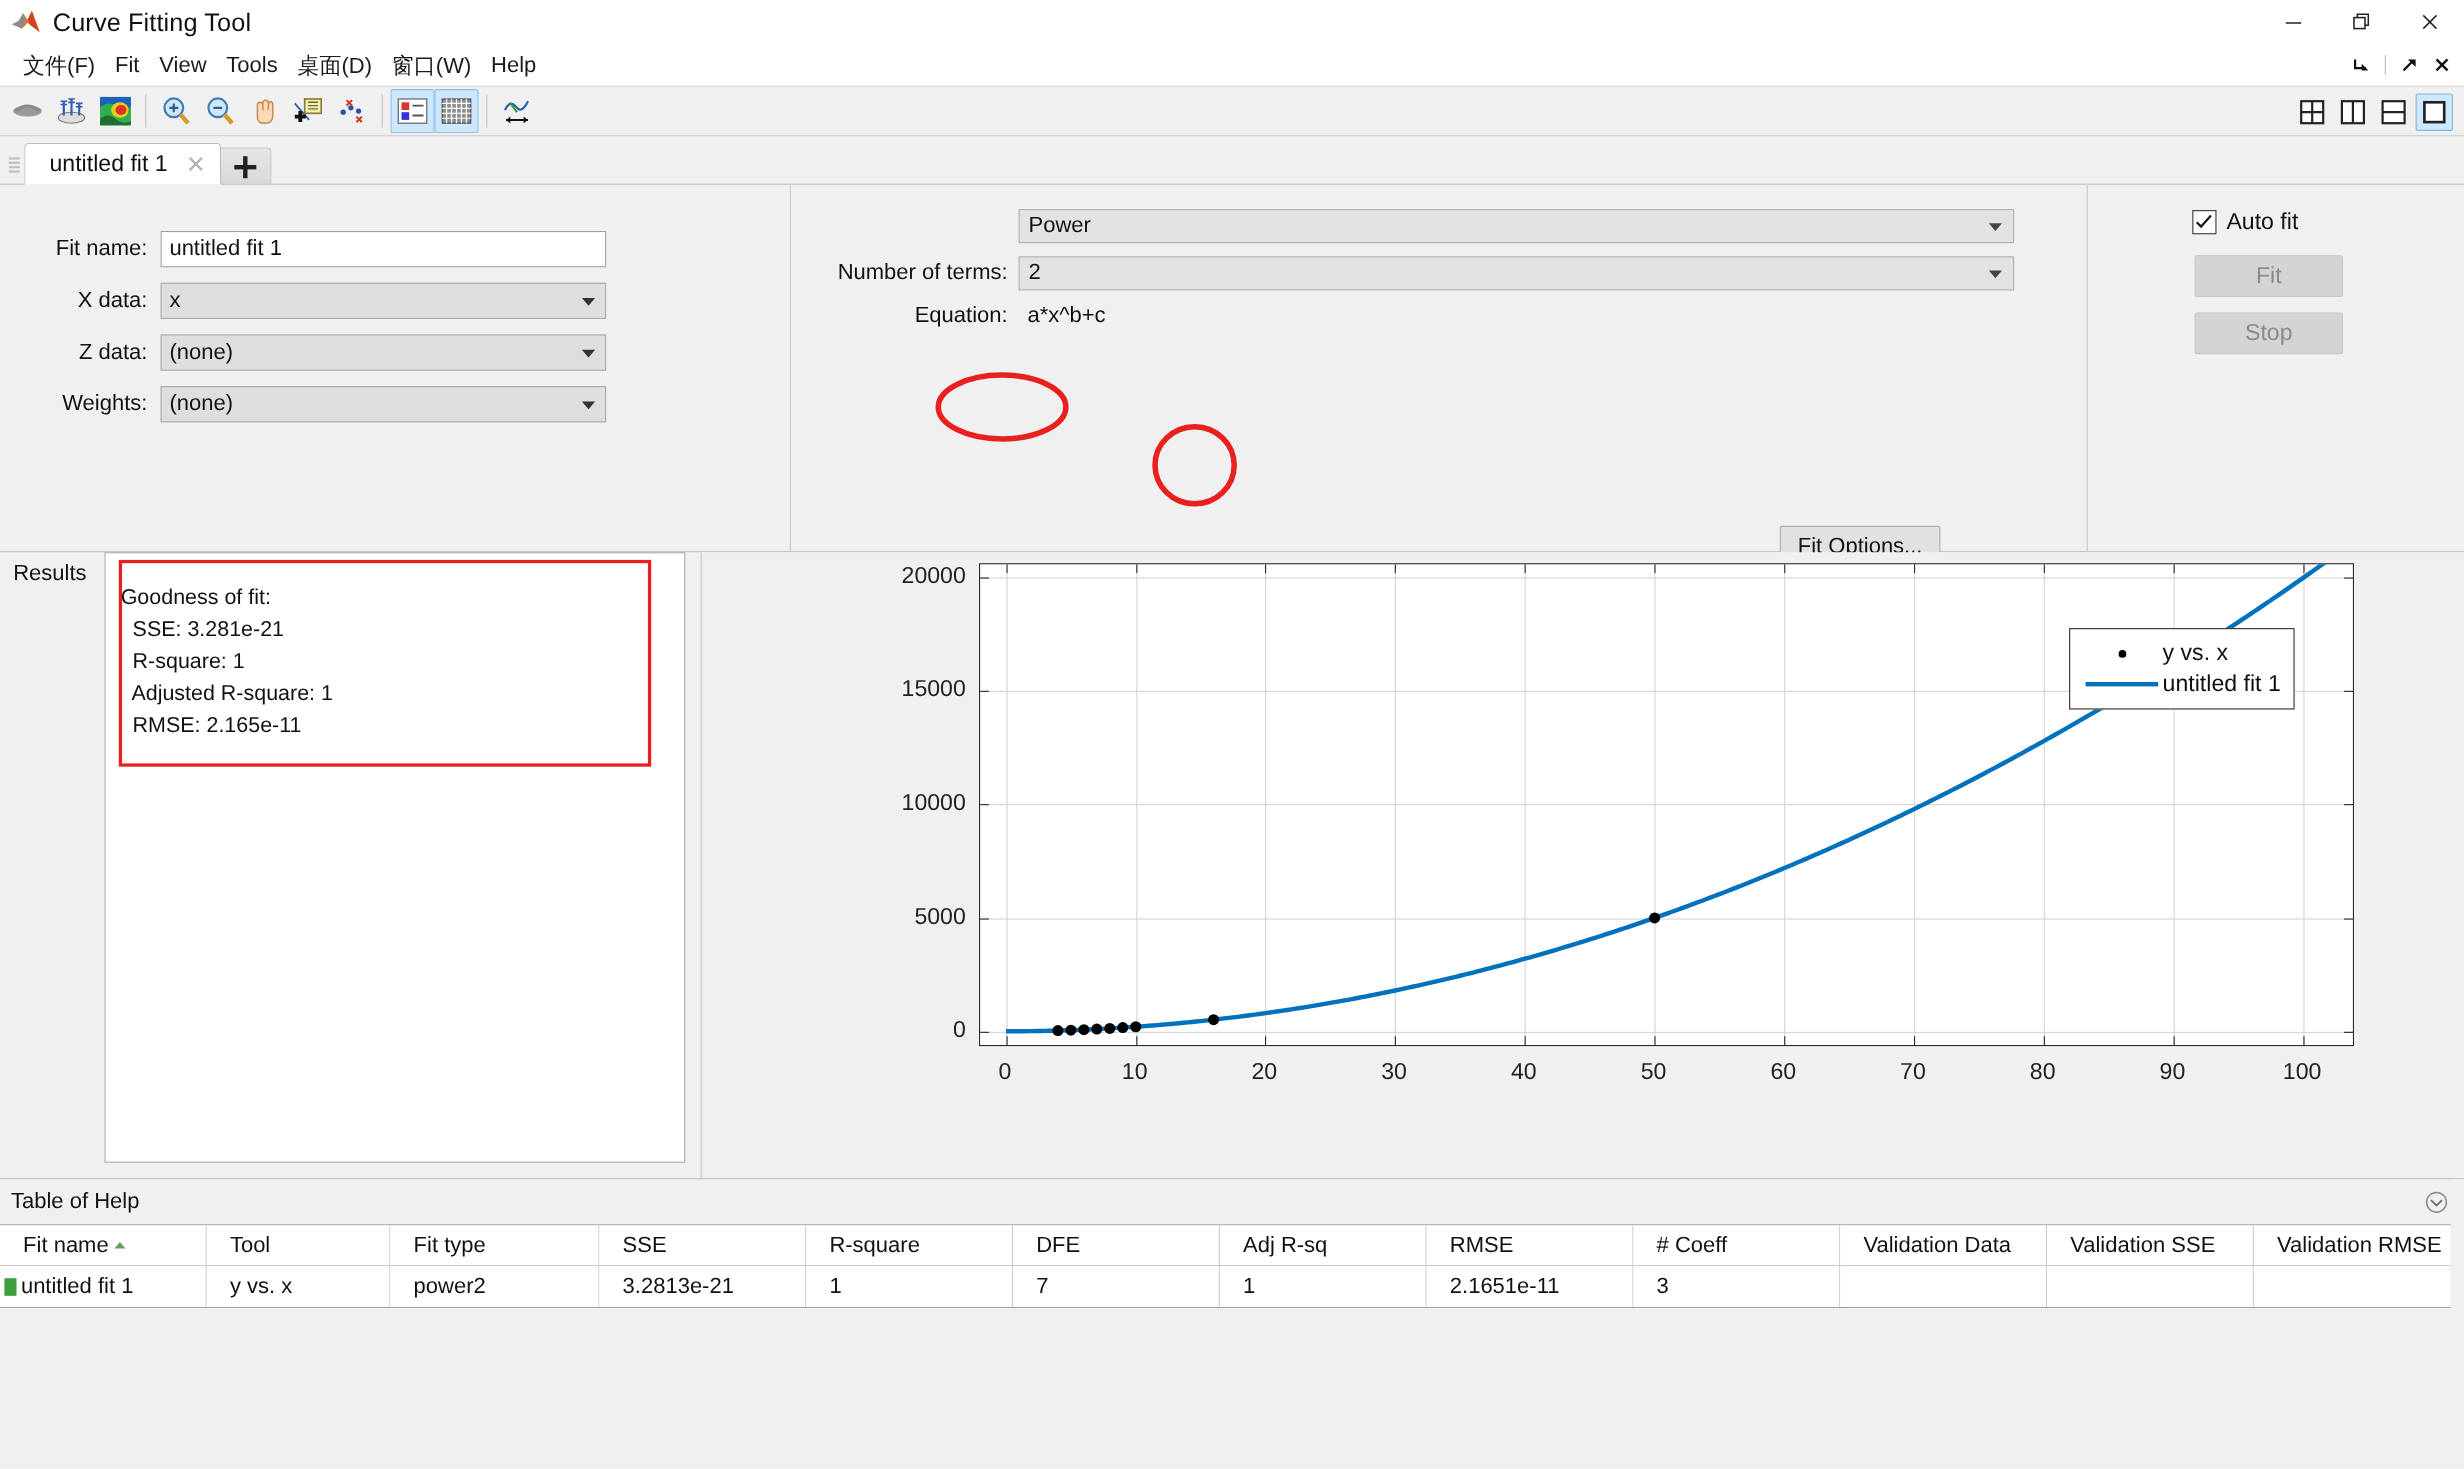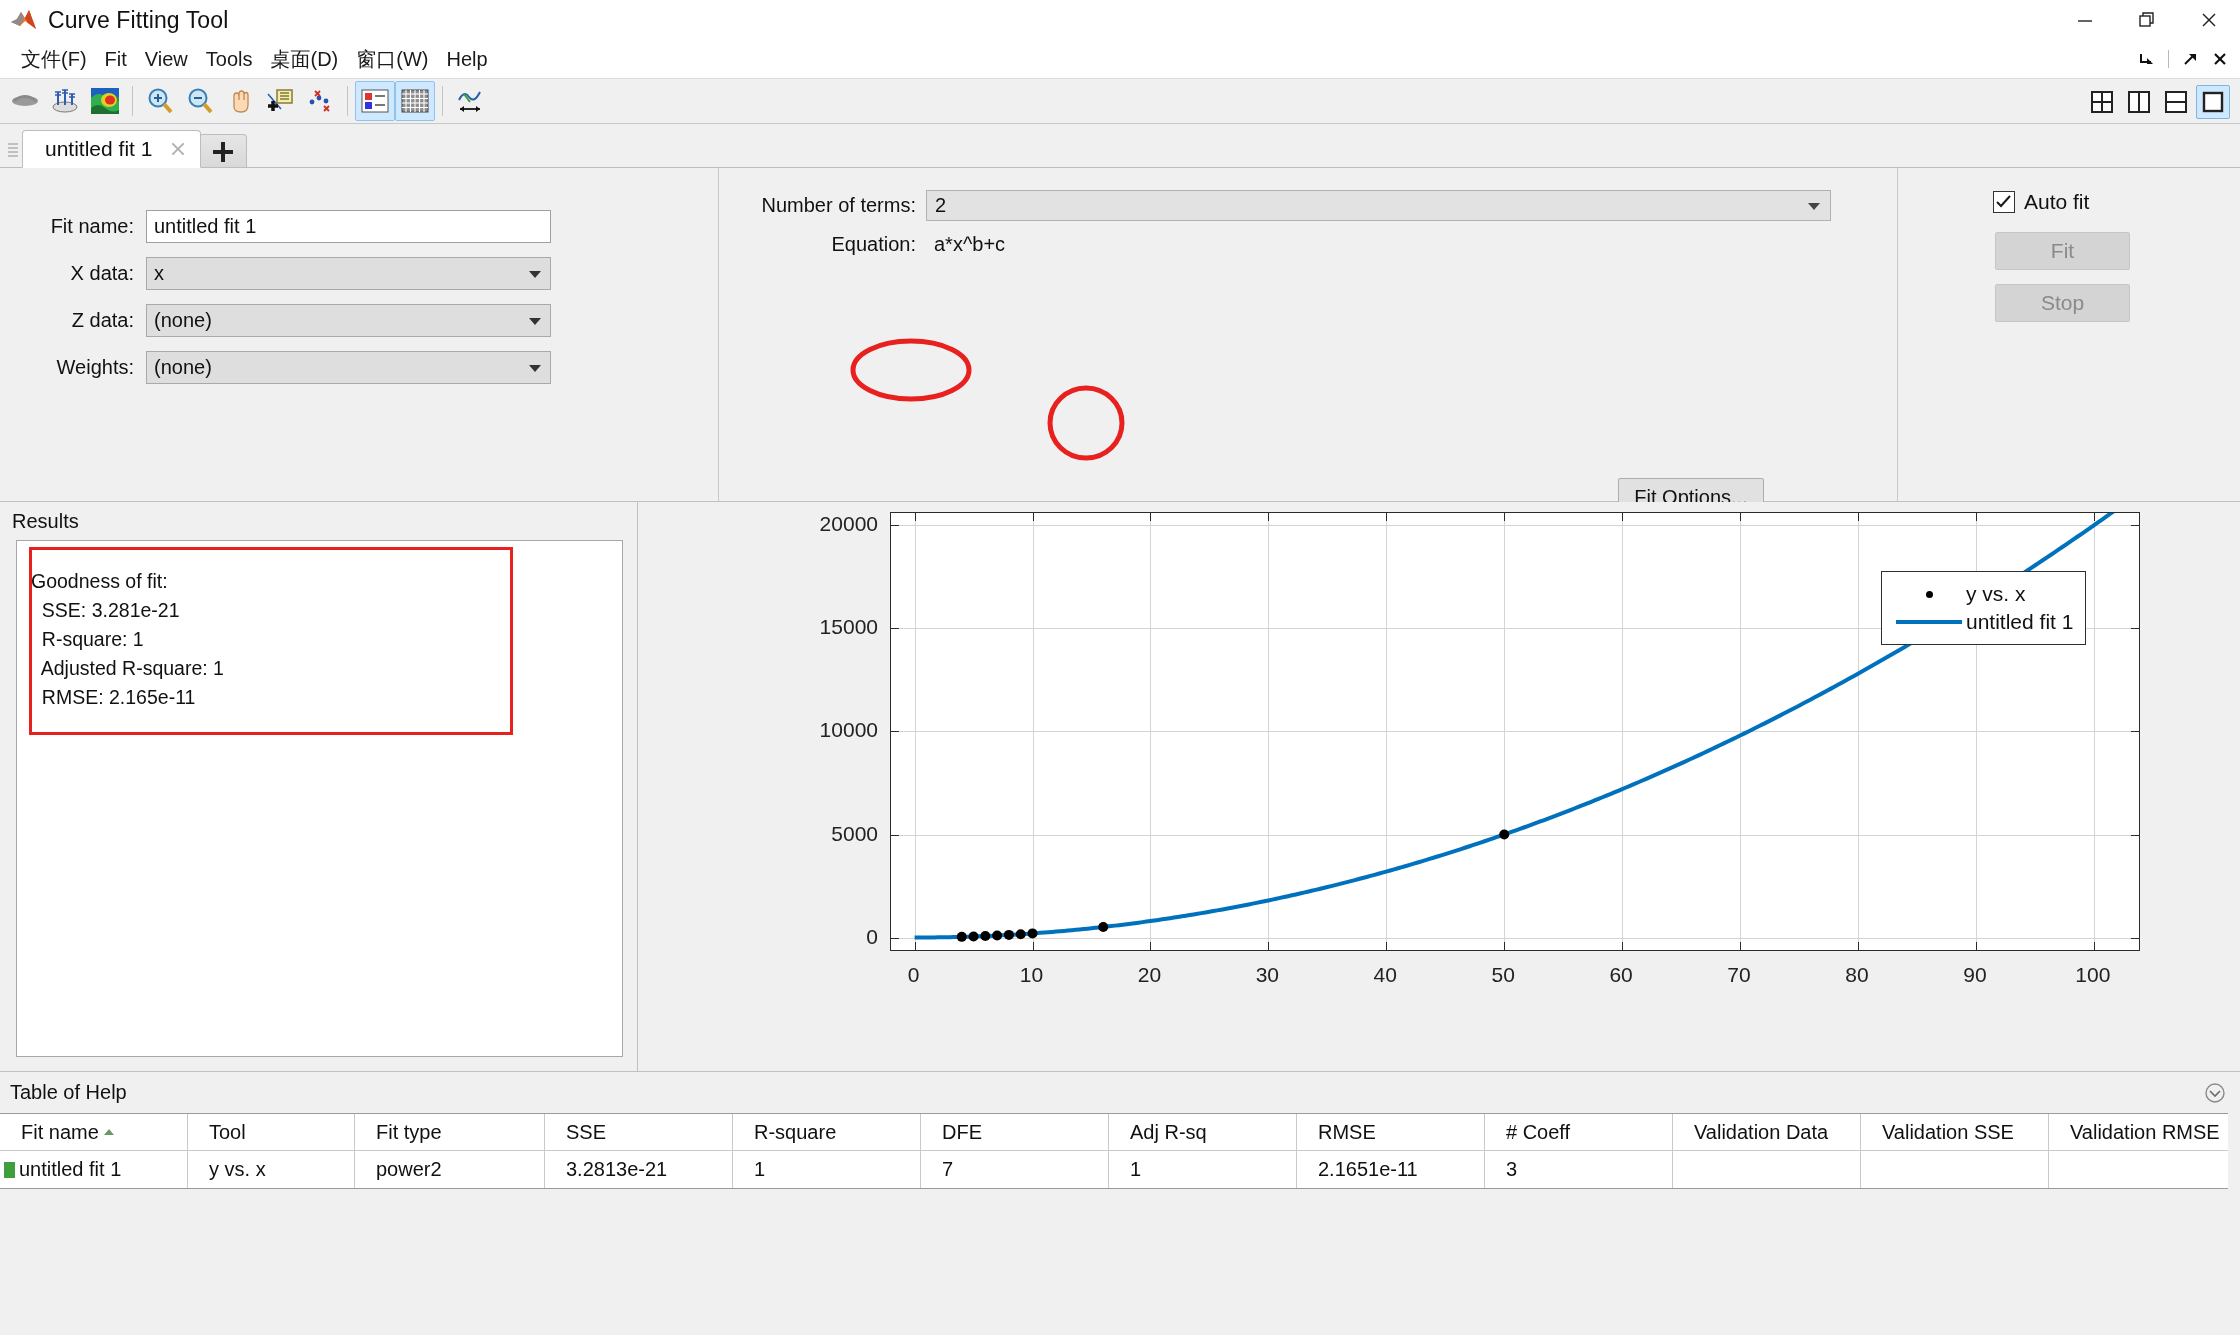--- a/index.html
+++ b/index.html
@@ -120,21 +120,21 @@
   .chk svg { position:absolute; left:2px; top:2px; }
   .autofit-lbl { font-size:21px; color:#111; }
   .btn-disabled {
     width:135px; height:38px; background:#d4d4d4; border:1px solid #c6c6c6;
     display:flex; align-items:center; justify-content:center; font-size:21px; color:#8a8a8a;
     margin:0 0 14px 97px; border-radius:2px;
   }
 
   
   .body { flex:1; display:flex; min-height:0; background:#f0f0f0; }
-  .results-pane { width:638px; background:#f0f0f0; border-right:1px solid #c0c0c0; display:flex; flex-direction:column; }
+  .results-pane { width:638px; background:#f0f0f0; border-right:1px solid #c0c0c0; display:flex; flex-direction:row; }
   .pane-title { font-size:20px; color:#111; padding:8px 0 7px 12px; }
   .results-box {
     flex:1; margin:0 14px 14px 16px; background:#ffffff; border:1px solid #a8a8a8;
     position:relative; overflow:hidden;
   }
   .res-text {
     font-size:19.5px; color:#111; line-height:29px; padding:12px 0 0 14px; white-space:pre;
   }
   .res-highlight-box { position:absolute; left:12px; top:6px; width:484px; height:188px; border:3px solid #e8201e; }
 
@@ -422,20 +422,27 @@
           <div class="ddl">
             <span>(none)</span>
             <span class="arrow"></span>
           </div>
         </div>
       </div>
     </div>
 
     <div class="fp-col fp-mid">
       <div class="mid-wrap">
+        <div class="mrow">
+          <div class="mlabel"></div>
+          <div class="wide-ddl">
+            <span>Power</span>
+            <span class="arrow"></span>
+          </div>
+        </div>
         <div class="mrow">
           <div class="mlabel">Number of terms:</div>
           <div class="wide-ddl">
             <span>2</span>
             <span class="arrow"></span>
           </div>
         </div>
         <div class="mrow">
           <div class="mlabel">Equation:</div>
           <div class="eqn">a*x^b+c</div>

